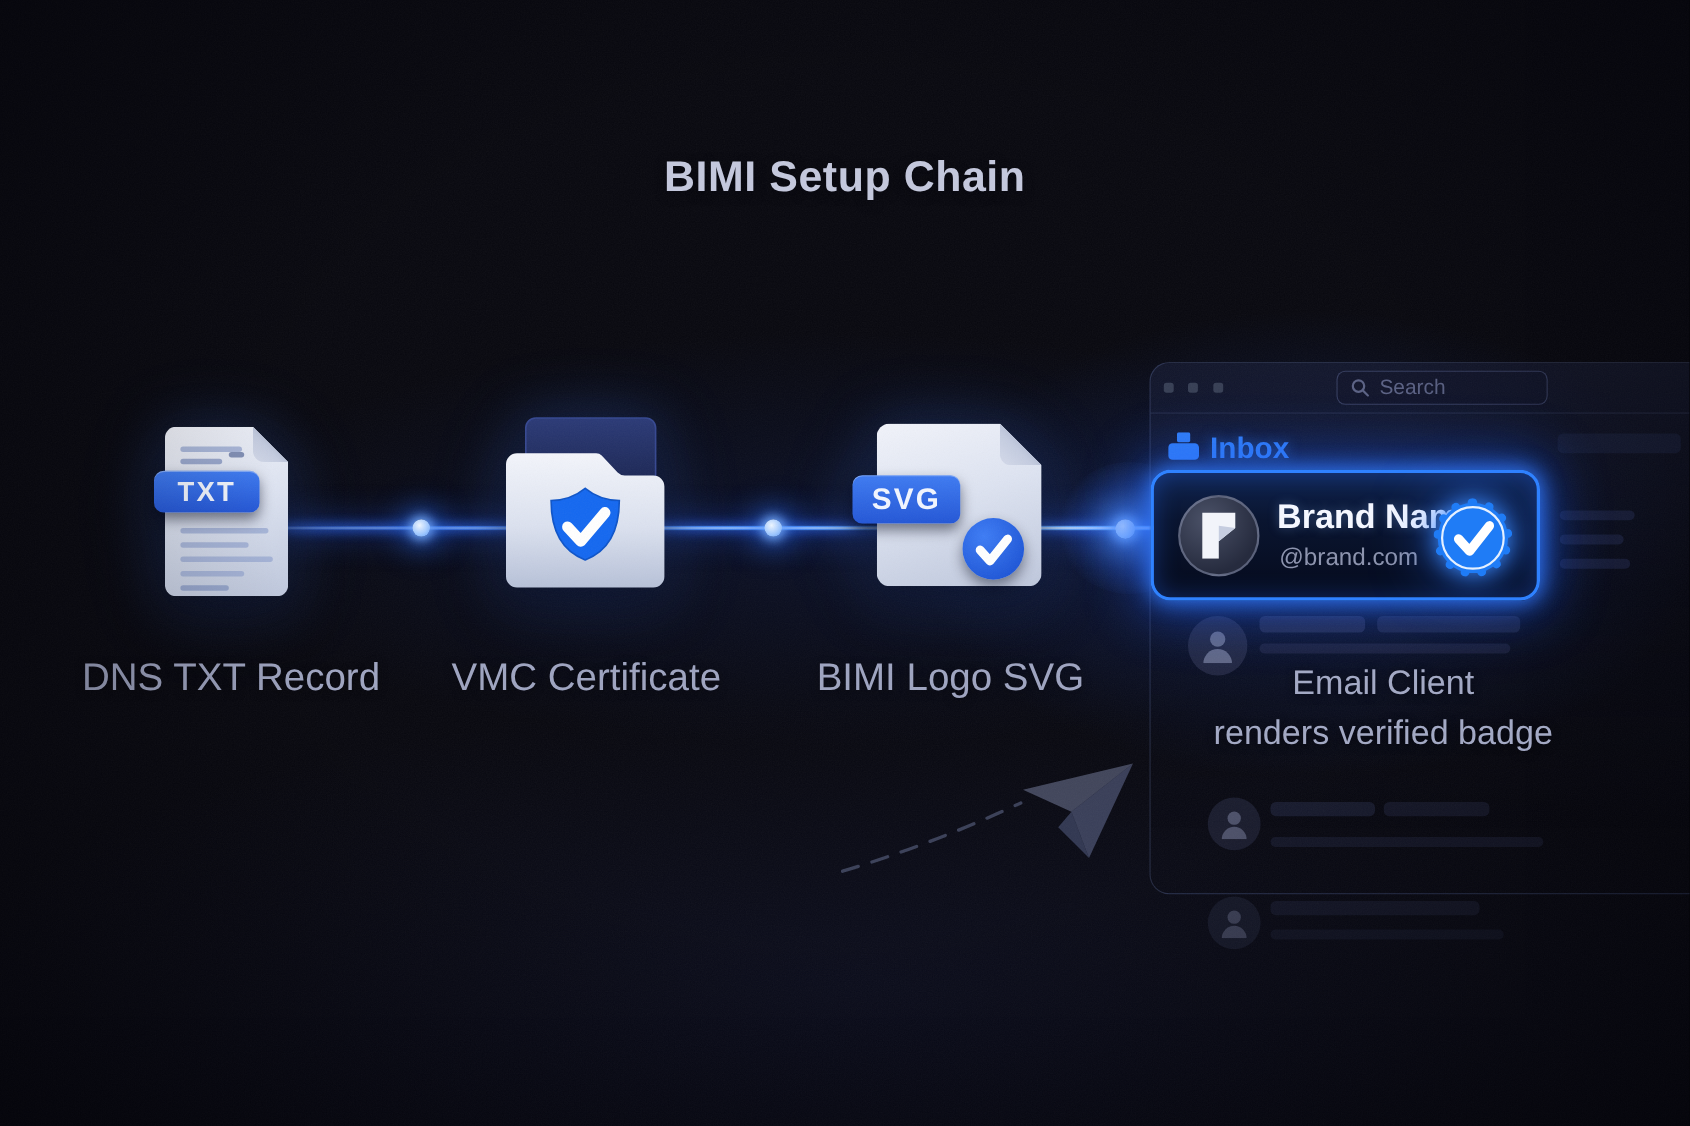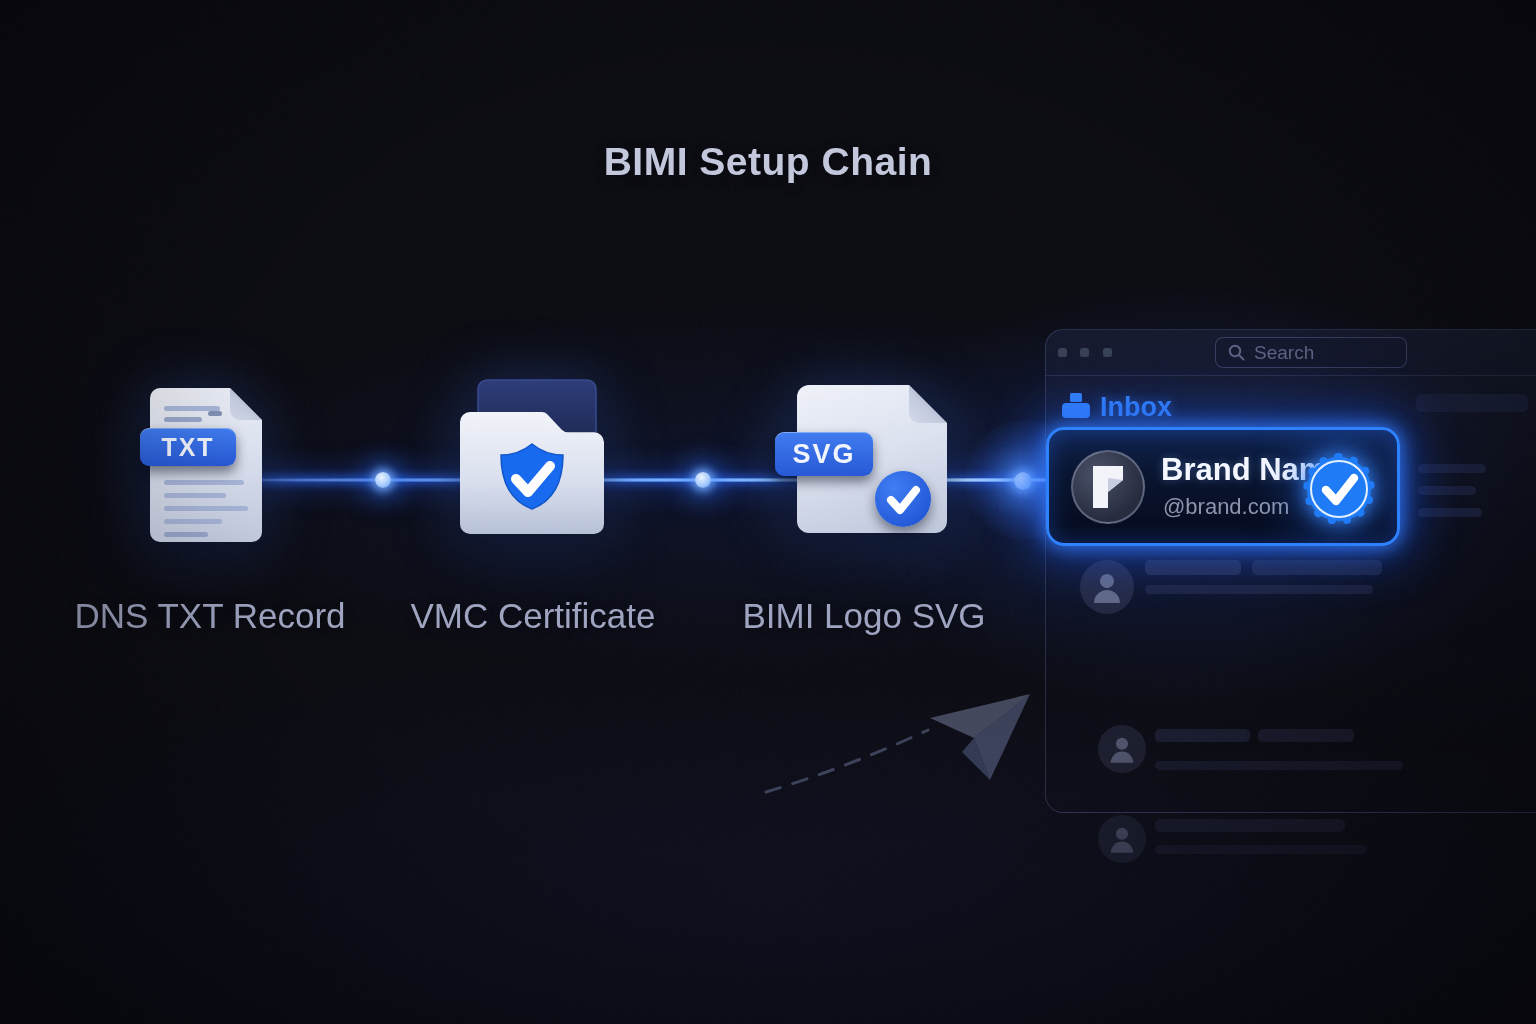--- a/index.html
+++ b/index.html
@@ -261,20 +261,24 @@
 
   <div class="ph-avatar" style="left:1098px;top:815px;width:48px;height:48px;background:rgba(58,64,98,.26);">
     <svg width="26" height="28" viewBox="0 0 30 32">
       <circle cx="15" cy="10" r="7" fill="rgba(134,140,174,.35)"></circle>
       <path d="M2 32 a13 13 0 0 1 26 0 Z" fill="rgba(134,140,174,.35)"></path>
     </svg>
   </div>
   <div class="bar" style="left:1155px;top:819px;width:190px;height:13px;background:rgba(44,50,82,.32);"></div>
   <div class="bar" style="left:1155px;top:845px;width:212px;height:9px;background:rgba(40,46,76,.28);"></div>
 
+  <div class="abs caption">
+    <div>Email Client</div>
+    <div>renders verified badge</div>
+  </div>
 
   <svg class="abs plane-svg" width="290" height="140" viewBox="0 0 290 140">
     <path d="M8 116 Q 88 92 170 54" fill="none" stroke="rgba(118,128,168,.45)" stroke-width="3" stroke-dasharray="15 13" stroke-linecap="round"></path>
     <g>
       <path d="M172 42 L272 18 L216 62 Z" fill="rgba(150,160,200,.40)"></path>
       <path d="M272 18 L216 62 L232 104 Z" fill="rgba(110,122,165,.48)"></path>
       <path d="M216 62 L232 104 L204 76 Z" fill="rgba(82,92,132,.55)"></path>
     </g>
   </svg>
 

